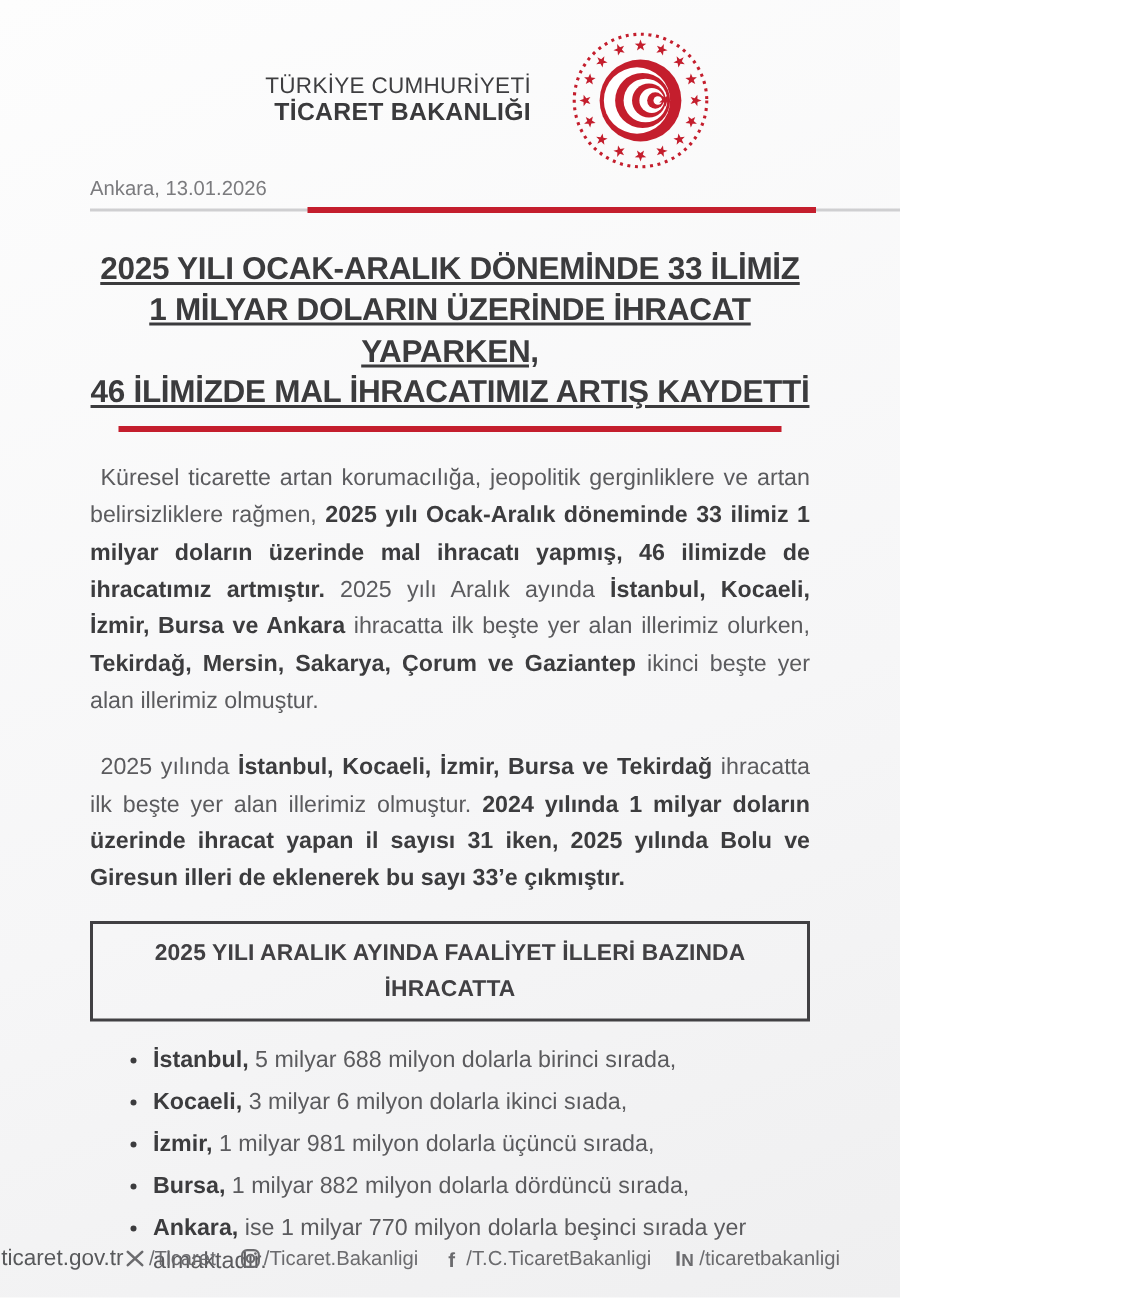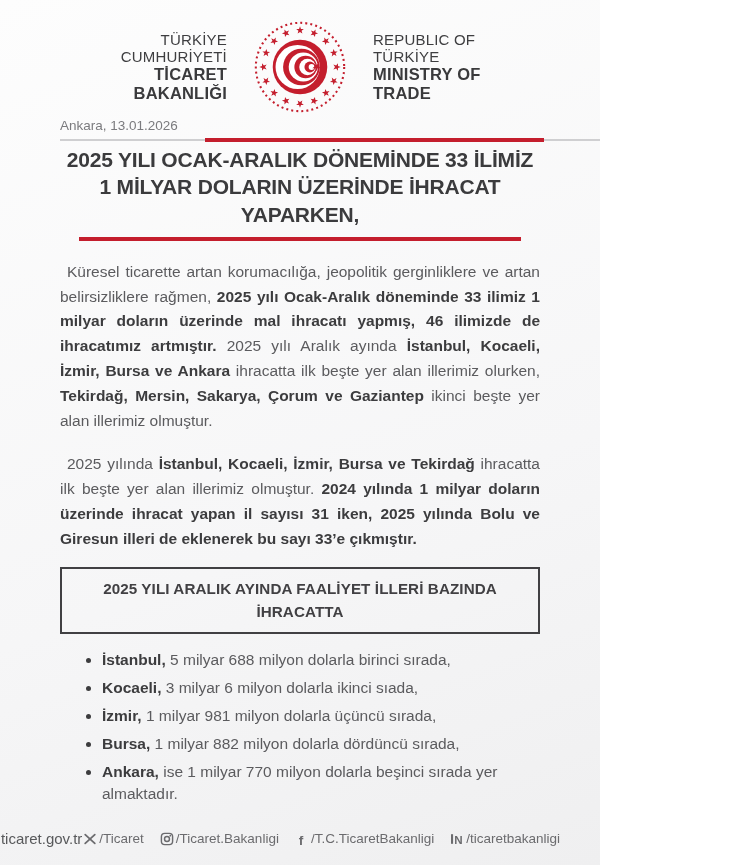--- a/index.html
+++ b/index.html
@@ -17,22 +17,22 @@
   .org-l1 { font-size:15px; color:#3e3e40; letter-spacing:.2px; }
   .org-l2 { font-size:16.5px; color:#3a3a3c; font-weight:700; letter-spacing:.2px; }
   .logo { width:94px; height:94px; flex:0 0 94px; }
   .logo svg { width:94px; height:94px; display:block; }
   
   .dateline { margin-top:4px; font-size:13.5px; color:#7b7b7e; }
   .rule { position:relative; height:4px; margin-top:5px; width:622px; }
   .rule-base { position:absolute; left:0; top:1px; width:100%; height:2px; background:#cfcfd1; }
   .rule-red { position:absolute; left:145px; top:0; width:339px; height:4px; background:#c41e2d; }
   
-  .title { margin-top:4px; text-align:center; font-size:21px; line-height:1.3;
-           font-weight:700; color:#3b3b3d; letter-spacing:-0.2px; }
+  .title { margin-top:24px; text-align:center; font-size:21px; line-height:1.3;
+           font-weight:700; color:#3b3b3d; letter-spacing:-0.2px;text-decoration:underline; }
   .title-underline { width:442px; height:4px; background:#c41e2d; margin:9px auto 0; }
   
   .body { margin-top:19px; font-size:15.5px; line-height:1.6; text-align:justify;
           text-indent:7px; color:#5b5b5e; }
   .b { font-weight:700; color:#3c3c3e;text-align:right; }
   .g { color:#5b5b5e; }
   
   .hbox { margin-top:15px; border:2px solid #414043; padding:10px 12px; text-align:center;
           font-weight:700; font-size:15.2px; line-height:1.55; color:#414043; letter-spacing:.1px; }
   .hbox2 { padding:8px 5px; }
@@ -80,36 +80,33 @@
           <polygon points="33.43,90.00 33.58,86.95 30.79,85.69 33.74,84.89 34.07,81.85 35.75,84.41 38.74,83.78 36.82,86.17 38.35,88.82 35.48,87.73" fill="#c41e2d"></polygon>
           <polygon points="19.38,80.62 20.69,77.85 18.59,75.63 21.63,76.02 23.10,73.33 23.66,76.34 26.67,76.90 23.98,78.37 24.37,81.41 22.15,79.31" fill="#c41e2d"></polygon>
           <polygon points="10.00,66.57 12.27,64.52 11.18,61.65 13.83,63.18 16.22,61.26 15.59,64.25 18.15,65.93 15.11,66.26 14.31,69.21 13.05,66.42" fill="#c41e2d"></polygon>
           <polygon points="6.70,50.00 9.58,48.97 9.67,45.91 11.54,48.34 14.48,47.47 12.75,50.00 14.48,52.53 11.54,51.66 9.67,54.09 9.58,51.03" fill="#c41e2d"></polygon>
           <polygon points="10.00,33.43 13.05,33.58 14.31,30.79 15.11,33.74 18.15,34.07 15.59,35.75 16.22,38.74 13.83,36.82 11.18,38.35 12.27,35.48" fill="#c41e2d"></polygon>
           <polygon points="19.38,19.38 22.15,20.69 24.37,18.59 23.98,21.63 26.67,23.10 23.66,23.66 23.10,26.67 21.63,23.98 18.59,24.37 20.69,22.15" fill="#c41e2d"></polygon>
           <polygon points="33.43,10.00 35.48,12.27 38.35,11.18 36.82,13.83 38.74,16.22 35.75,15.59 34.07,18.15 33.74,15.11 30.79,14.31 33.58,13.05" fill="#c41e2d"></polygon>
           <polygon points="71.94,50.99 68.70,51.28 67.74,54.39 66.47,51.39 63.21,51.45 65.66,49.31 64.61,46.23 67.40,47.90 70.01,45.94 69.27,49.12" fill="#c41e2d"></polygon>
         </svg>
     </div>
-    <div class="hdr-right">
-      <div class="org-l1">REPUBLIC OF TÜRKİYE</div>
-      <div class="org-l2">MINISTRY OF TRADE</div>
-    </div>
   </header>
 
   <div class="dateline">Ankara, 13.01.2026</div>
 
   <div class="rule">
     <div class="rule-base"></div>
     <div class="rule-red"></div>
   </div>
 
   <h1 class="title">
     <span>2025 YILI OCAK-ARALIK DÖNEMİNDE 33 İLİMİZ</span><br>
     <span>1 MİLYAR DOLARIN ÜZERİNDE İHRACAT YAPARKEN,</span><br>
+    <span>46 İLİMİZDE MAL İHRACATIMIZ ARTIŞ KAYDETTİ</span>
   </h1>
   <div class="title-underline"></div>
 
   <p class="body">
     <span class="g">Küresel ticarette artan korumacılığa, jeopolitik gerginliklere ve artan belirsizliklere rağmen, </span><span class="b">2025 yılı Ocak-Aralık döneminde 33 ilimiz 1 milyar doların üzerinde mal ihracatı yapmış, 46 ilimizde de ihracatımız artmıştır.</span><span class="g"> 2025 yılı Aralık ayında </span><span class="b">İstanbul, Kocaeli, İzmir, Bursa ve Ankara</span><span class="g"> ihracatta ilk beşte yer alan illerimiz olurken, </span><span class="b">Tekirdağ, Mersin, Sakarya, Çorum ve Gaziantep</span><span class="g"> ikinci beşte yer alan illerimiz olmuştur.</span>
   </p>
 
 
   <p class="body">
     <span class="g">2025 yılında </span><span class="b">İstanbul, Kocaeli, İzmir, Bursa ve Tekirdağ</span><span class="g"> ihracatta ilk beşte yer alan illerimiz olmuştur. </span><span class="b">2024 yılında 1 milyar doların üzerinde ihracat yapan il sayısı 31 iken, 2025 yılında Bolu ve Giresun illeri de eklenerek bu sayı 33’e çıkmıştır.</span>

